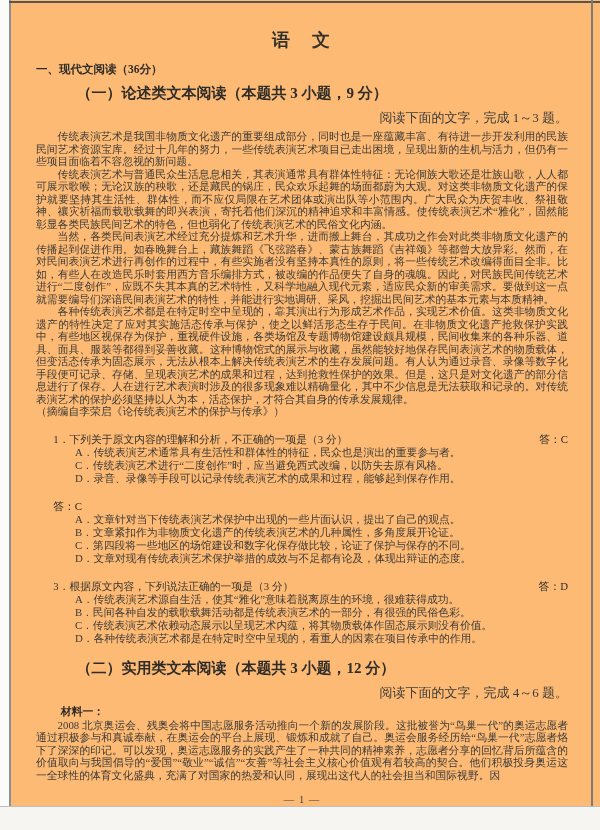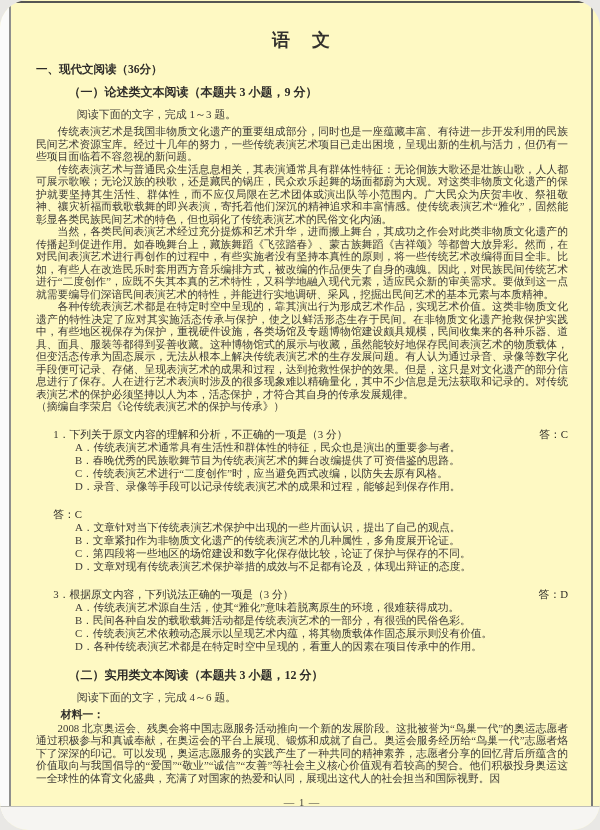--- a/index.html
+++ b/index.html
@@ -6,23 +6,22 @@
     margin: 0;
     padding: 0;
     background: #e9e8e5;
     font-family: "Liberation Serif", "DejaVu Serif", serif;
   }
   .scan-page {
     position: relative;
     width: 600px;
     height: 830px;
     margin: 0 auto;
-    background: #fef9c3;
+    background: #fdba74;
     overflow: hidden;
-    border-radius: 28px;
   }
   
   .scan-strip-left {
     position: absolute; left: 0; top: 0; width: 9px; height: 100%;
     background: #fbfbfa;
   }
   .scan-line-left {
     position: absolute; left: 9px; top: 0; width: 2px; height: 807px;
     background: #8f8f8d;
   }
@@ -61,31 +60,32 @@
   }
 
   .section-heading {
     font-size: 11.5px;
     font-weight: 700;
     color: #2e2c29;
     margin: 0 0 7px 0;
   }
 
   .part-heading {
-    font-size: 12px;
+    font-size: 15px;
     font-weight: 700;
     color: #2e2c29;
     padding-left: 2.7em;
     margin: 0 0 6px 0;
   }
 
   .instruction {
-    font-size: 11px;
+    font-size: 13px;
     padding-left: 3.7em;
     margin: 0 0 3px 0;
+    text-align: right;
   }
 
   .passage p {
     font-size: 10.8px;
     line-height: 12.5px;
     text-align: justify;
     text-indent: 2em;
     margin: 0;
   }
 
@@ -165,21 +165,20 @@
     </div>
 
     <div class="attribution">（摘编自李荣启《论传统表演艺术的保护与传承》）</div>
 
     <div class="question">
       <div class="question-stem-row">
         <span class="question-stem">1．下列关于原文内容的理解和分析，不正确的一项是（3 分）</span>
         <span class="answer-marker">答：C</span>
       </div>
       <div class="option">A．传统表演艺术通常具有生活性和群体性的特征，民众也是演出的重要参与者。</div>
-      <div class="option">B．春晚优秀的民族歌舞节目为传统表演艺术的舞台改编提供了可资借鉴的思路。</div>
       <div class="option">C．传统表演艺术进行“二度创作”时，应当避免西式改编，以防失去原有风格。</div>
       <div class="option">D．录音、录像等手段可以记录传统表演艺术的成果和过程，能够起到保存作用。</div>
     </div>
 
     <div class="question">
       <div class="question-stem-row">
         <span class="answer-marker">答：C</span>
       </div>
       <div class="option">A．文章针对当下传统表演艺术保护中出现的一些片面认识，提出了自己的观点。</div>
       <div class="option">B．文章紧扣作为非物质文化遗产的传统表演艺术的几种属性，多角度展开论证。</div>

